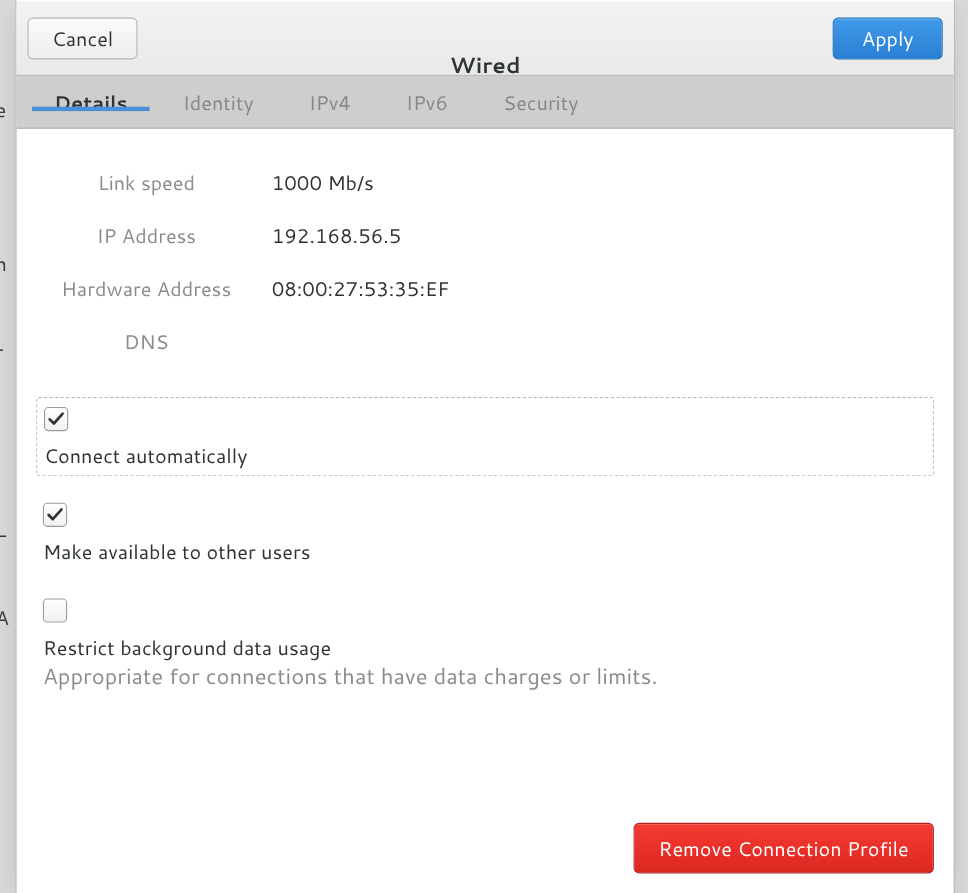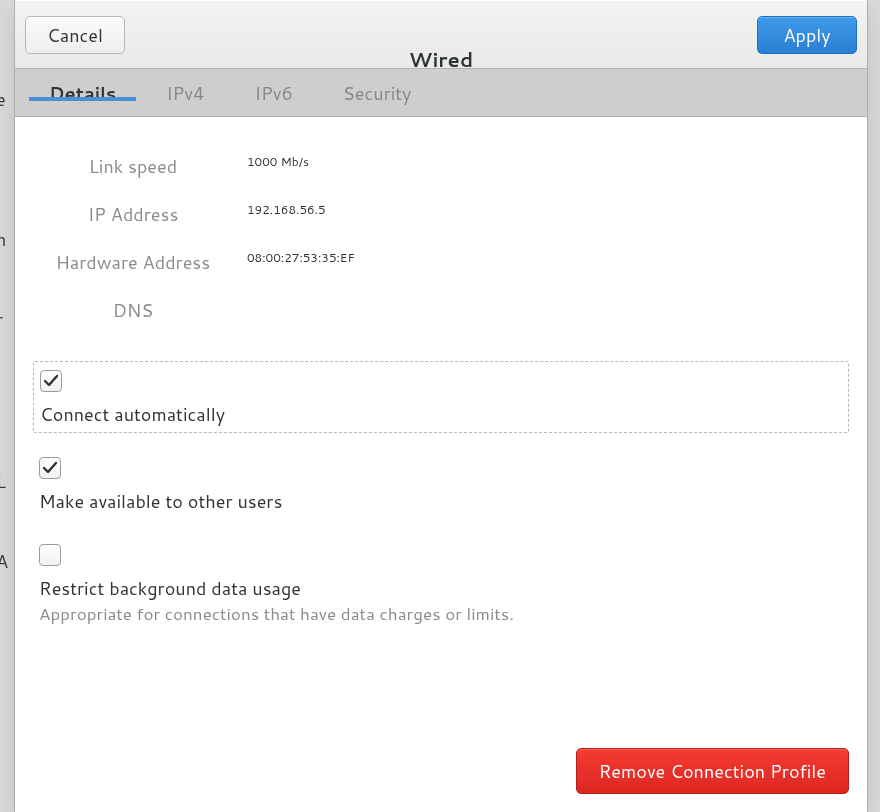--- a/index.html
+++ b/index.html
@@ -135,21 +135,21 @@
     margin-bottom: 38px;
   }
   .dlabel {
     text-align: center;
     color: #8b8b8a;
     font-size: 18px;
   }
   .dvalue {
     text-align: left;
     color: #2e3436;
-    font-size: 12px;
+    font-size: 18px;
   }
 
   .option-row {
     display: flex;
     align-items: flex-start;
     gap: 10px;
     padding: 6px 6px;
     flex-direction: column;
   }
   .option-row.focused {
@@ -170,21 +170,21 @@
   }
   .checkbox svg { width: 14px; height: 14px; display:none; }
   .checkbox.checked svg { display:block; }
   .opt-label {
     color: #2e3436;
     font-size: 18px;
     line-height: 1.35;
   }
   .opt-sub {
     color: #8b8b8a;
-    font-size: 17px;
+    font-size: 20px;
     line-height: 1.3;
     margin-top: 2px;
   }
   .options { display:flex; flex-direction:column; gap: 16px; }
 
   .footer {
     position: absolute;
     right: 18px;
     bottom: 18px;
   }
@@ -210,20 +210,23 @@
 
   <div class="headerbar">
     <div class="btn btn-cancel">Cancel</div>
     <div class="title">Wired</div>
     <div class="btn btn-apply">Apply</div>
   </div>
 
   <div class="tabbar">
     <div class="tab active">
         <span>Details</span>
+      </div>
+    <div class="tab">
+        <span>Identity</span>
       </div>
     <div class="tab">
         <span>IPv4</span>
       </div>
     <div class="tab">
         <span>IPv6</span>
       </div>
     <div class="tab">
         <span>Security</span>
       </div>

